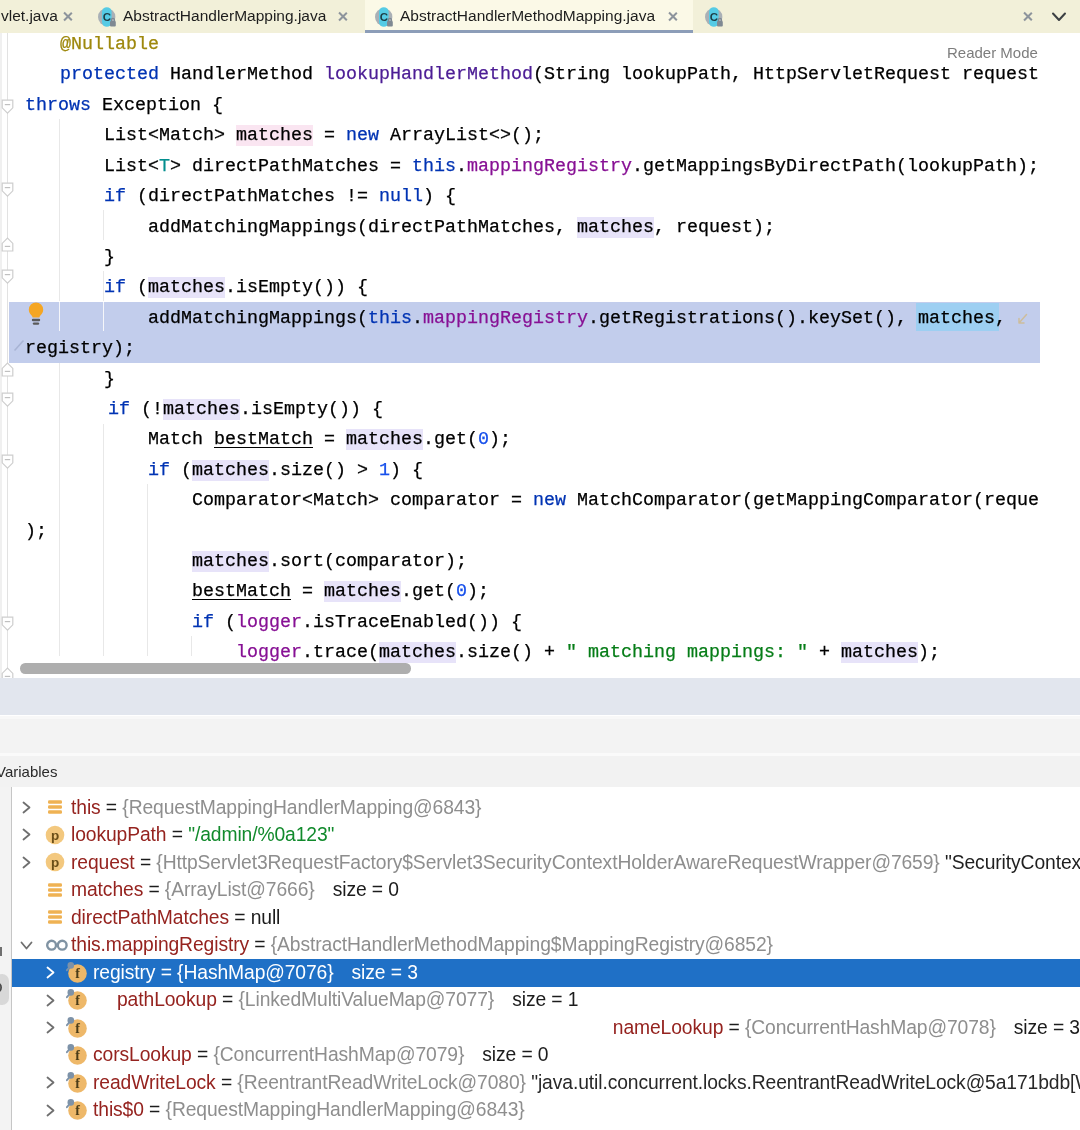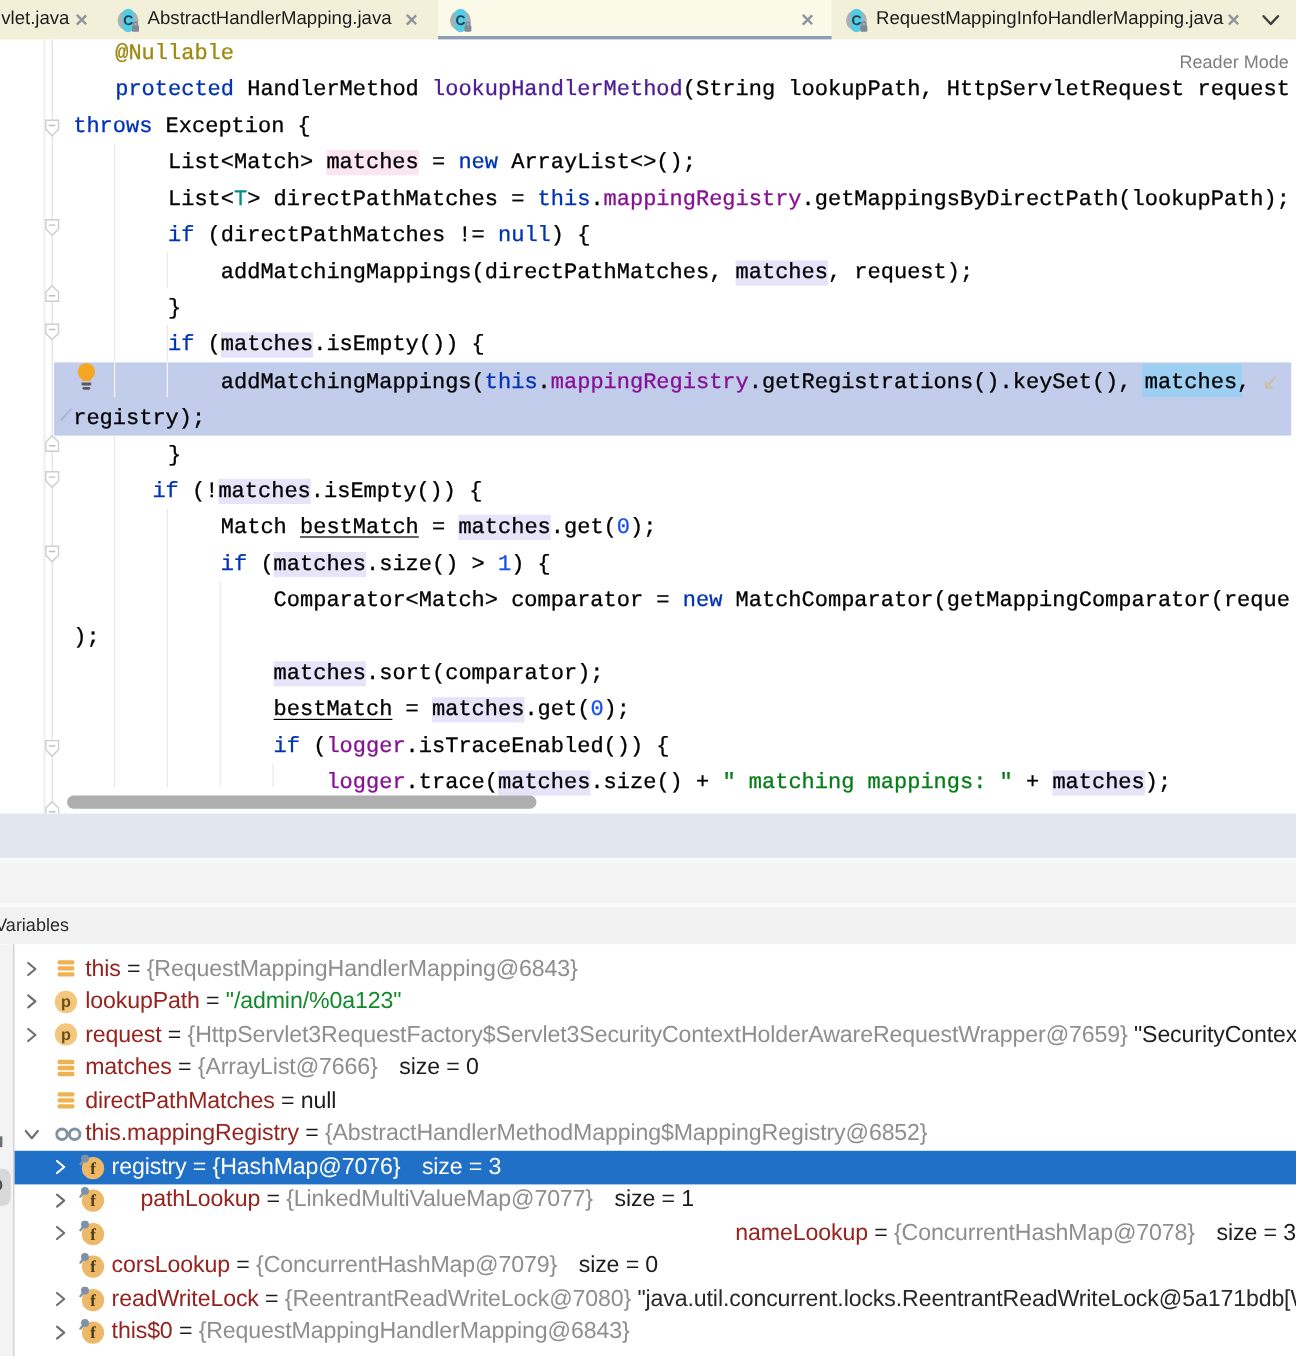--- a/index.html
+++ b/index.html
@@ -8,21 +8,21 @@
 .abs { position:absolute; }
 
 #tabbar { position:absolute; left:0; top:0; width:1080px; height:33px; background:#f2f0d9; }
 .tab { position:absolute; top:0; height:33px; }
 .tabtxt { position:absolute; top:0; height:32px; line-height:32px; font-size:15.5px; color:#1d1d1d; white-space:nowrap; }
 .xicon { position:absolute; top:11px; width:11px; height:11px; }
 .xicon:before, .xicon:after { content:""; position:absolute; left:4.8px; top:0; width:1.5px; height:11px; background:#8d949c; }
 .xicon:before { transform:rotate(45deg); }
 .xicon:after { transform:rotate(-45deg); }
 
-#editor { position:absolute; left:0; top:33px; width:1040px; height:645.3px; background:#fff; overflow:hidden;margin-left:36px; }
+#editor { position:absolute; left:0; top:33px; width:1040px; height:645.3px; background:#fff; overflow:hidden; }
 .cl { position:absolute; height:31px; line-height:30.4px; font-family:"Liberation Mono",monospace; font-size:18.33px; color:#000; white-space:pre; -webkit-text-stroke:0.25px; }
 .k { color:#0033b3; }
 .an { color:#9e880d; }
 .mm { color:#4c1d95; }
 .fd { color:#871094; }
 .st { color:#067d17; }
 .nm { color:#1750eb; }
 .tp { color:#038e8e; }
 .r { background:#e7e3f9; }
 .w { background:#fae5f1; }
@@ -56,30 +56,30 @@
   <span class="tabtxt" style="left:123px;">AbstractHandlerMapping.java</span>
   <div class="xicon" style="left:337px;"></div>
 
   <svg class="abs" style="left:374px; top:6px;" width="21" height="22" viewBox="0 0 21 22">
     <circle cx="9.7" cy="11" r="8.7" fill="#a9b0b6"></circle>
     <rect x="5" y="1.2" width="9.6" height="19.6" rx="4.8" fill="#55cbe5"></rect>
     <text x="9.8" y="15.2" font-size="11.5" font-family="Liberation Sans,sans-serif" font-weight="bold" fill="#1d3d46" text-anchor="middle">C</text>
     <rect x="13" y="15" width="5.8" height="5.4" rx="1" fill="#7f8993"></rect>
     <path d="M14.4 15 v-1.1 a1.55 1.55 0 0 1 3.1 0 v1.1" fill="none" stroke="#7f8993" stroke-width="1.3"></path>
   </svg>
+  <span class="tabtxt" style="left:400px;">AbstractHandlerMethodMapping.java</span>
   <div class="xicon" style="left:667px;"></div>
 
   <svg class="abs" style="left:704px; top:6px;" width="21" height="22" viewBox="0 0 21 22">
     <circle cx="9.7" cy="11" r="8.7" fill="#a9b0b6"></circle>
     <rect x="5" y="1.2" width="9.6" height="19.6" rx="4.8" fill="#55cbe5"></rect>
     <text x="9.8" y="15.2" font-size="11.5" font-family="Liberation Sans,sans-serif" font-weight="bold" fill="#1d3d46" text-anchor="middle">C</text>
     <rect x="13" y="15" width="5.8" height="5.4" rx="1" fill="#7f8993"></rect>
     <path d="M14.4 15 v-1.1 a1.55 1.55 0 0 1 3.1 0 v1.1" fill="none" stroke="#7f8993" stroke-width="1.3"></path>
   </svg>
-  <span class="tabtxt" style="left:730px;">RequestMappingInfoHandlerMapping.java</span>
   <div class="xicon" style="left:1022px;"></div>
 
   <svg class="abs" style="left:1051px; top:11px;" width="16" height="12" viewBox="0 0 16 12">
     <path d="M2 2.5 L8 9 L14 2.5" fill="none" stroke="#3c4043" stroke-width="2" stroke-linecap="round" stroke-linejoin="round"></path>
   </svg>
 </div>
 <div id="editor">
 
   <div class="abs" style="left:8.5px; top:268.5px; width:1071.5px; height:61px; background:#c2cdec;"></div>
 
@@ -159,21 +159,21 @@
   <div class="cl" style="left:25px; top:57.8px;"><span class="k">throws</span> Exception {</div>
   <div class="cl" style="left:104px; top:118.6px;">List&lt;<span class="tp">T</span>&gt; directPathMatches = <span class="k">this</span>.<span class="fd">mappingRegistry</span>.getMappingsByDirectPath(lookupPath);</div>
   <div class="cl" style="left:104px; top:88.2px;">List&lt;Match&gt; <span class="w">matches</span> = <span class="k">new</span> ArrayList&lt;&gt;();</div>
   <div class="cl" style="left:104px; top:149.1px;"><span class="k">if</span> (directPathMatches != <span class="k">null</span>) {</div>
   <div class="cl" style="left:148px; top:179.5px;">addMatchingMappings(directPathMatches, <span class="r">matches</span>, request);</div>
   <div class="cl" style="left:104px; top:209.9px;">}</div>
   <div class="cl" style="left:104px; top:240.3px;"><span class="k">if</span> (<span class="r">matches</span>.isEmpty()) {</div>
   <div class="cl" style="left:148px; top:270.7px;">addMatchingMappings(<span class="k">this</span>.<span class="fd">mappingRegistry</span>.getRegistrations().keySet(), matches,</div>
   <div class="cl" style="left:25px; top:301.1px;">registry);</div>
   <div class="cl" style="left:104px; top:331.5px;">}</div>
-  <div class="cl" style="left:91px; top:361.9px;"><span class="k">if</span> (!<span class="r">matches</span>.isEmpty()) {</div>
+  <div class="cl" style="left:108px; top:361.9px;"><span class="k">if</span> (!<span class="r">matches</span>.isEmpty()) {</div>
   <div class="cl" style="left:148px; top:392.4px;">Match <span class="u">bestMatch</span> = <span class="r">matches</span>.get(<span class="nm">0</span>);</div>
   <div class="cl" style="left:148px; top:422.8px;"><span class="k">if</span> (<span class="r">matches</span>.size() &gt; <span class="nm">1</span>) {</div>
   <div class="cl" style="left:192px; top:453.2px;">Comparator&lt;Match&gt; comparator = <span class="k">new</span> MatchComparator(getMappingComparator(request)</div>
   <div class="cl" style="left:25px; top:483.6px;">);</div>
   <div class="cl" style="left:192px; top:514px;"><span class="r">matches</span>.sort(comparator);</div>
   <div class="cl" style="left:192px; top:544.4px;"><span class="u">bestMatch</span> = <span class="r">matches</span>.get(<span class="nm">0</span>);</div>
   <div class="cl" style="left:192px; top:574.8px;"><span class="k">if</span> (<span class="fd">logger</span>.isTraceEnabled()) {</div>
   <div class="cl" style="left:236px; top:605.2px;"><span class="fd">logger</span>.trace(<span class="r">matches</span>.size() + <span class="st">" matching mappings: "</span> + <span class="r">matches</span>);</div>
 
   <div class="abs" style="left:947px; top:9px; height:22px; line-height:22px; font-size:15px; color:#7d7d7d;">Reader Mode</div>

